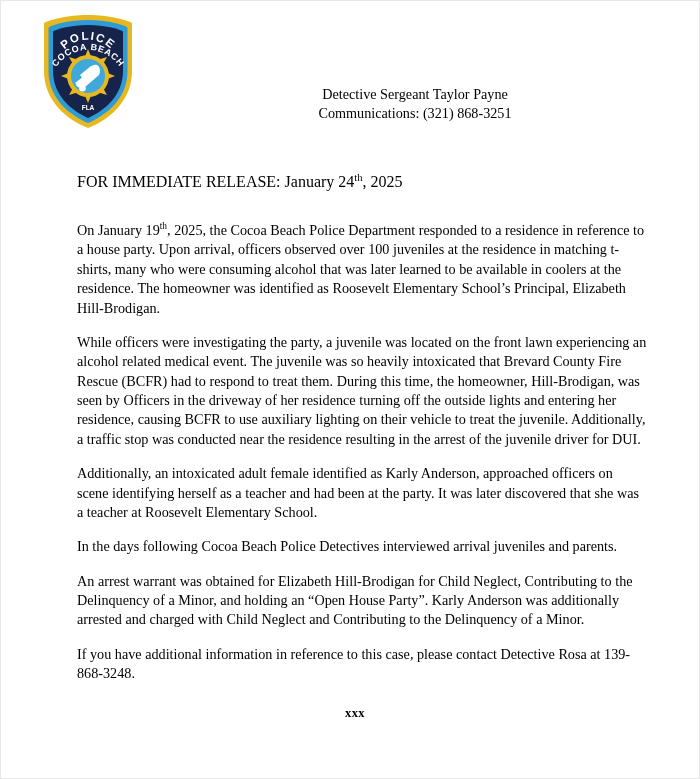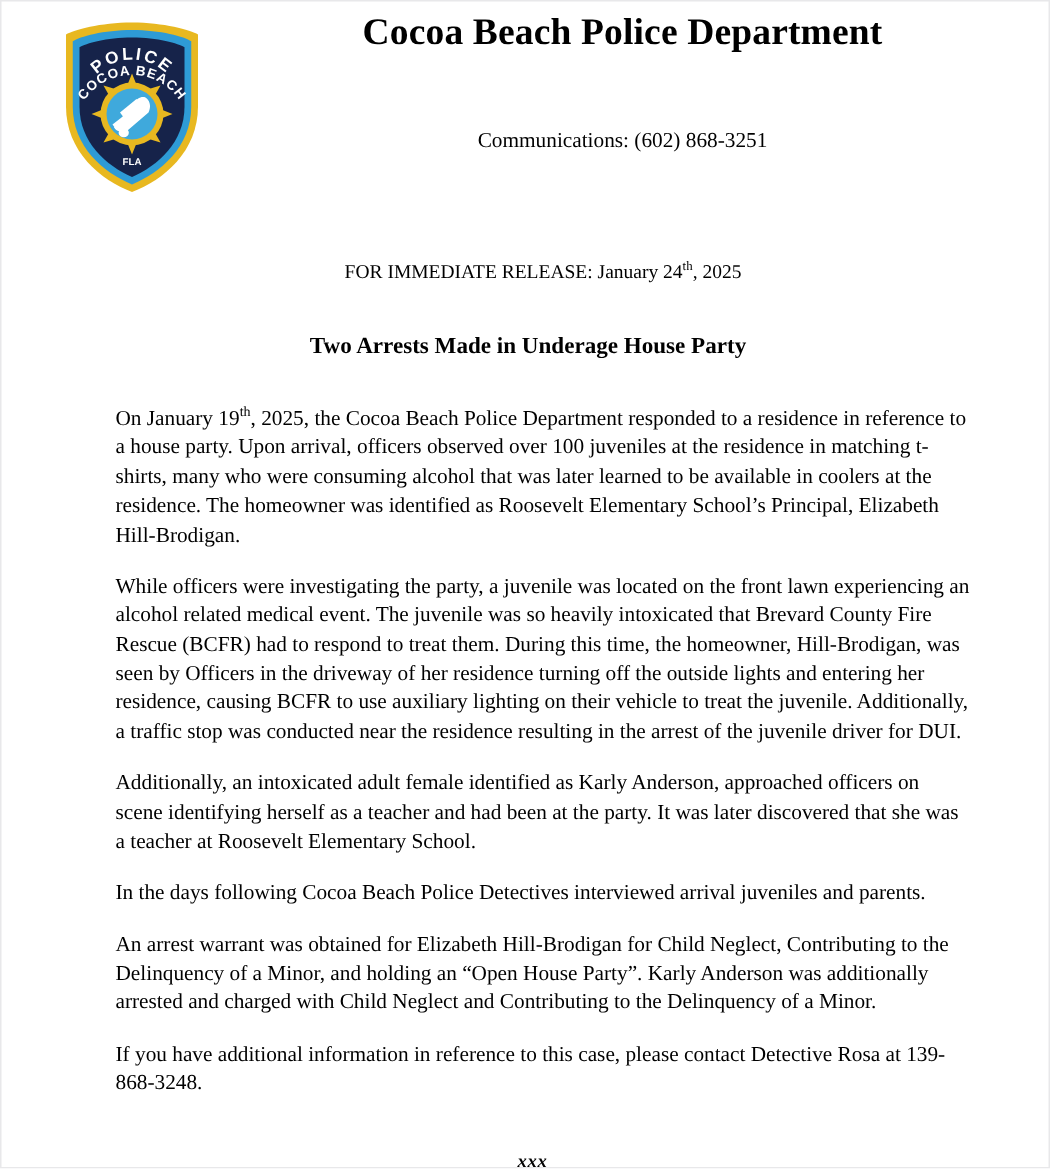--- a/index.html
+++ b/index.html
@@ -56,46 +56,44 @@
     font-size: 14.2px;
     line-height: 1.33;
   }
   .contact-line { margin: 0; white-space: nowrap; }
 
   
   .body-area {
     padding: 0 52px 0 76px;
   }
   .release-line {
-    font-size: 13px;
+    font-size: 16px;
     margin: 22px 0 0 0;
-    text-align: center;
   }
   .headline {
     text-align: center;
     font-size: 15.4px;
     font-weight: bold;
     margin: 33px 0 0 0;
     padding-right: 20px;
   }
   .paragraphs { margin-top: 30px; }
   .para {
     font-size: 14.2px;
     line-height: 1.365;
     margin: 0 0 15px 0;
     text-align: left;
   }
   .closing {
     text-align: center;
     font-size: 12.5px;
     font-weight: bold;
     letter-spacing: 0.4px;
-    margin: 34px 0 0 0;
+    margin: 22px 0 0 0;
     padding-right: 14px;
-    font-style: italic;
   }
   sup { font-size: 0.66em; vertical-align: super; line-height: 0; }
 </style>
 </head>
 <body>
 
 <div class="page">
 
   <div class="header">
 
@@ -138,33 +136,32 @@
         </text>
 
         <text font-family="Liberation Sans, sans-serif" font-size="9" font-weight="bold" fill="#FFFFFF" letter-spacing="0.7">
           <textPath href="#arcBot" startOffset="50%" text-anchor="middle">COCOA BEACH</textPath>
         </text>
         <text x="49" y="97" font-family="Liberation Sans, sans-serif" font-size="6.5" font-weight="bold" fill="#FFFFFF" text-anchor="middle">FLA</text>
       </svg>
     </div>
 
     <div class="title-block">
-      <div class="doc-title">Cocoa Beach Police Department</div>
     </div>
 
     <div class="contact-block">
-      <p class="contact-line">Communications: (602) 868-3251</p>
+      <p class="contact-line">Detective Sergeant Taylor Payne</p>
+      <p class="contact-line">Communications: (321) 868-3251</p>
     </div>
   </div>
 
   <div class="body-area">
 
     <p class="release-line"><span>FOR IMMEDIATE RELEASE: January 24</span><sup>th</sup><span>, 2025</span></p>
 
-    <p class="headline">Two Arrests Made in Underage House Party</p>
 
     <div class="paragraphs">
 
       <p class="para"><span>On January 19</span><sup>th</sup><span>, 2025, the Cocoa Beach Police Department responded to a residence in reference to a house party.  Upon arrival, officers observed over 100 juveniles at the residence in matching t-shirts, many who were consuming alcohol that was later learned to be available in coolers at the residence.  The homeowner was identified as Roosevelt Elementary School’s Principal, Elizabeth Hill-Brodigan.</span></p>
 
       <p class="para">While officers were investigating the party, a juvenile was located on the front lawn experiencing an alcohol related medical event. The juvenile was so heavily intoxicated that Brevard County Fire Rescue (BCFR) had to respond to treat them. During this time, the homeowner, Hill-Brodigan, was seen by Officers in the driveway of her residence turning off the outside lights and entering her residence, causing BCFR to use auxiliary lighting on their vehicle to treat the juvenile. Additionally, a traffic stop was conducted near the residence resulting in the arrest of the juvenile driver for DUI.</p>
       <p class="para">Additionally, an intoxicated adult female identified as Karly Anderson, approached officers on scene identifying herself as a teacher and had been at the party. It was later discovered that she was a teacher at Roosevelt Elementary School.</p>
       <p class="para">In the days following Cocoa Beach Police Detectives interviewed arrival juveniles and parents.</p>
       <p class="para">An arrest warrant was obtained for Elizabeth Hill-Brodigan for Child Neglect, Contributing to the Delinquency of a Minor, and holding an “Open House Party”.  Karly Anderson was additionally arrested and charged with Child Neglect and Contributing to the Delinquency of a Minor.</p>
       <p class="para">If you have additional information in reference to this case, please contact Detective Rosa at 139-868-3248.</p>

